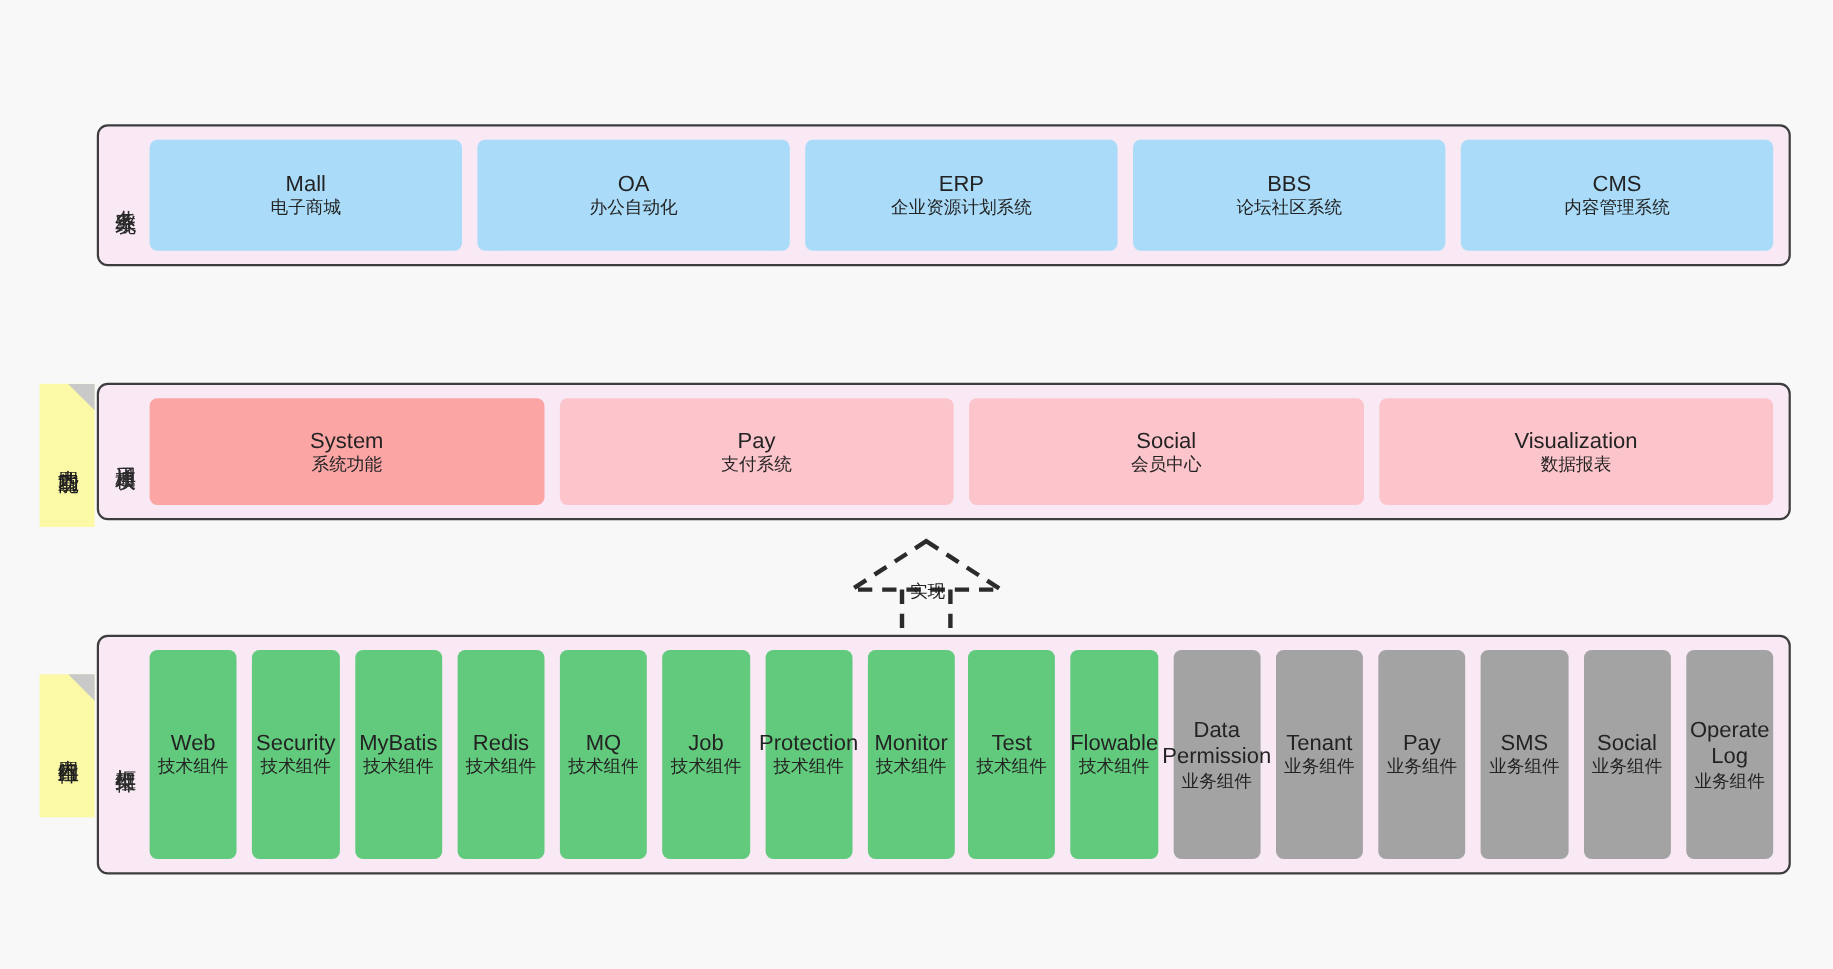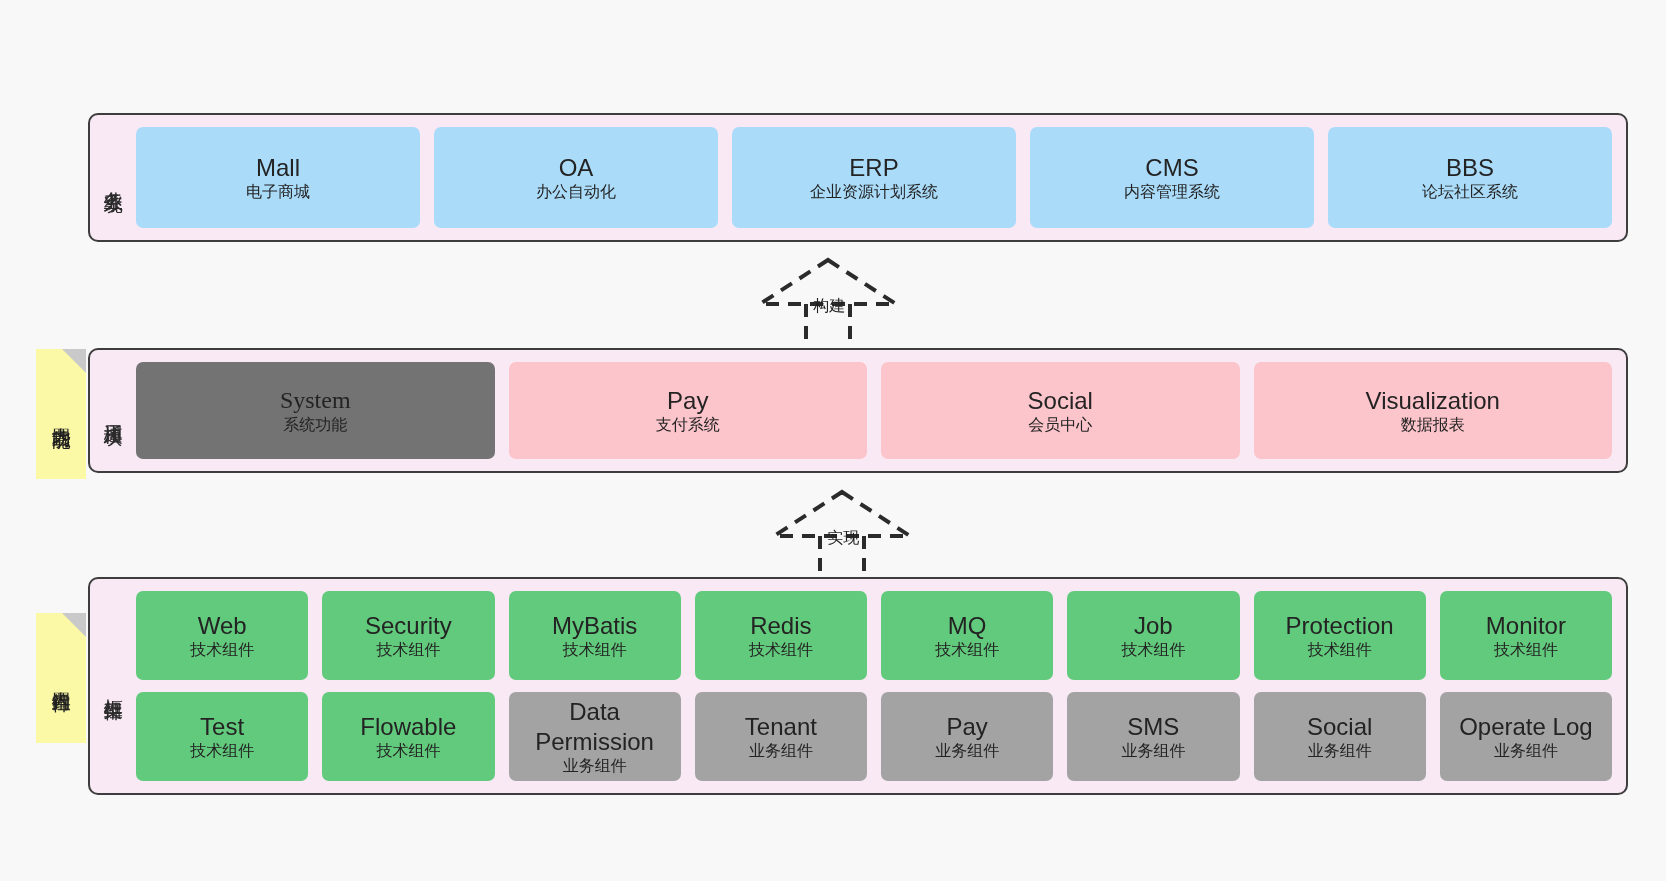--- a/index.html
+++ b/index.html
@@ -41,21 +41,21 @@
     padding: 2px 0;
   }
   .layer-body {
     flex: 1 1 auto;
     display: flex;
     align-items: stretch;
     gap: 14px;
     padding: 12px 14px 12px 0;
   }
   .layer-body.two-rows {
-    flex-direction: column;
+    flex-direction: row;
     gap: 12px;
   }
   .row {
     display: flex;
     gap: 14px;
     flex: 1 1 0;
   }
 
   
   .node {
@@ -64,25 +64,25 @@
     display: flex;
     flex-direction: column;
     align-items: center;
     justify-content: center;
     text-align: center;
     color: #232323;
     line-height: 1.22;
     padding: 4px 6px;
     min-width: 0;
   }
-  .node .t1 { font-size: 24px; }
+  .node .t1 { font-size: 20px; }
   .node .t2 { font-size: 16px; }
 
   .c-blue      { background: #aadcfa; }
-  .c-red       { background: #737373; font-family: Liberation Serif, serif; }
+  .c-red       { background: #fca5a5; }
   .c-pink      { background: #fcc4cb; }
   .c-green     { background: #62ca7c; }
   .c-lightgreen{ background: #a3a3a3; }
 
   
   .sticky {
     position: absolute;
     background: #fbf8a6;
     color: #1f1f1f;
     font-size: 19px;
@@ -132,39 +132,30 @@
       </div>
       <div class="node c-blue">
         <span class="t1">OA</span>
         <span class="t2">办公自动化</span>
       </div>
       <div class="node c-blue">
         <span class="t1">ERP</span>
         <span class="t2">企业资源计划系统</span>
       </div>
       <div class="node c-blue">
+        <span class="t1">BBS</span>
+        <span class="t2">论坛社区系统</span>
+      </div>
+      <div class="node c-blue">
         <span class="t1">CMS</span>
         <span class="t2">内容管理系统</span>
       </div>
-      <div class="node c-blue">
-        <span class="t1">BBS</span>
-        <span class="t2">论坛社区系统</span>
-      </div>
     </div>
   </div>
 
-  <div class="arrow" id="arrow-build" style="left:758px; top:258px; width:140px; height:85px;">
-    <svg width="140" height="85" viewBox="0 0 140 85">
-
-      <polygon points="70,2 138,46 2,46" fill="#f8f8f8" stroke="#2b2b2b" stroke-width="4" stroke-dasharray="13 9" stroke-linejoin="miter"></polygon>
-
-      <path d="M 48,46 L 48,85 M 92,46 L 92,85" fill="none" stroke="#2b2b2b" stroke-width="4" stroke-dasharray="13 9"></path>
-    </svg>
-    <span class="alabel">构建</span>
-  </div>
 
   <div class="sticky" id="sticky-common" style="left:36px; top:349px; width:50px; height:130px;">
     <span class="fold"></span>
     <span>内置功能</span>
   </div>
 
   <div class="layer" id="layer-common" style="left:88px; top:348px; width:1540px; height:125px;">
     <div class="layer-title">通用模块</div>
     <div class="layer-body">
       <div class="node c-red">

